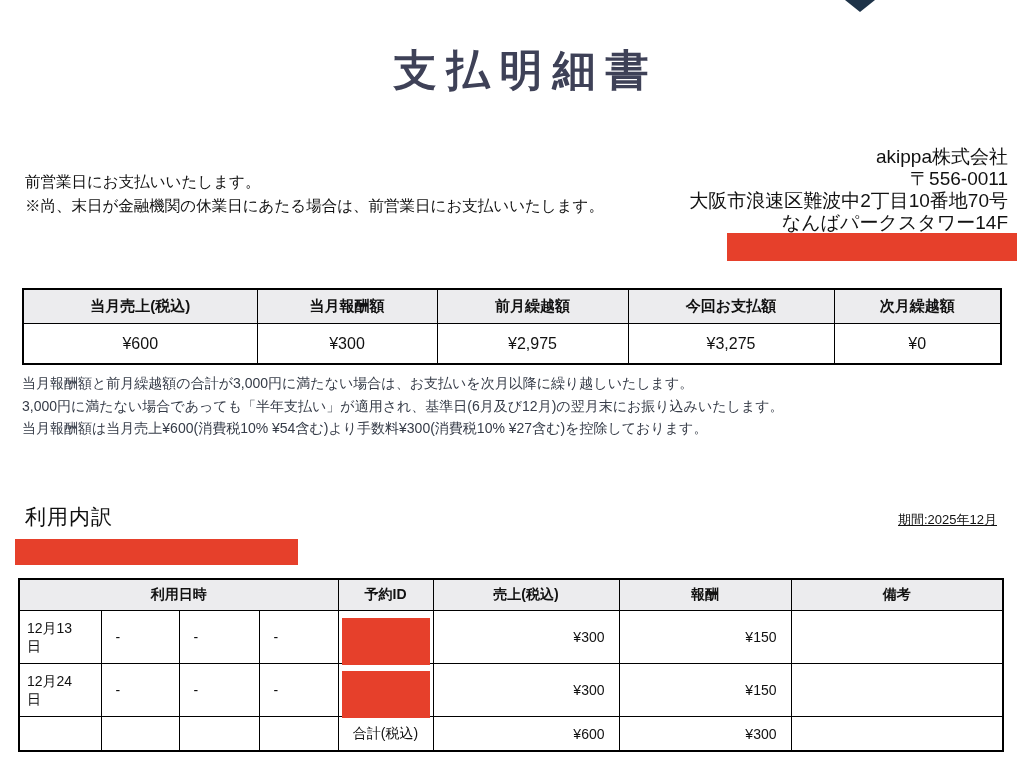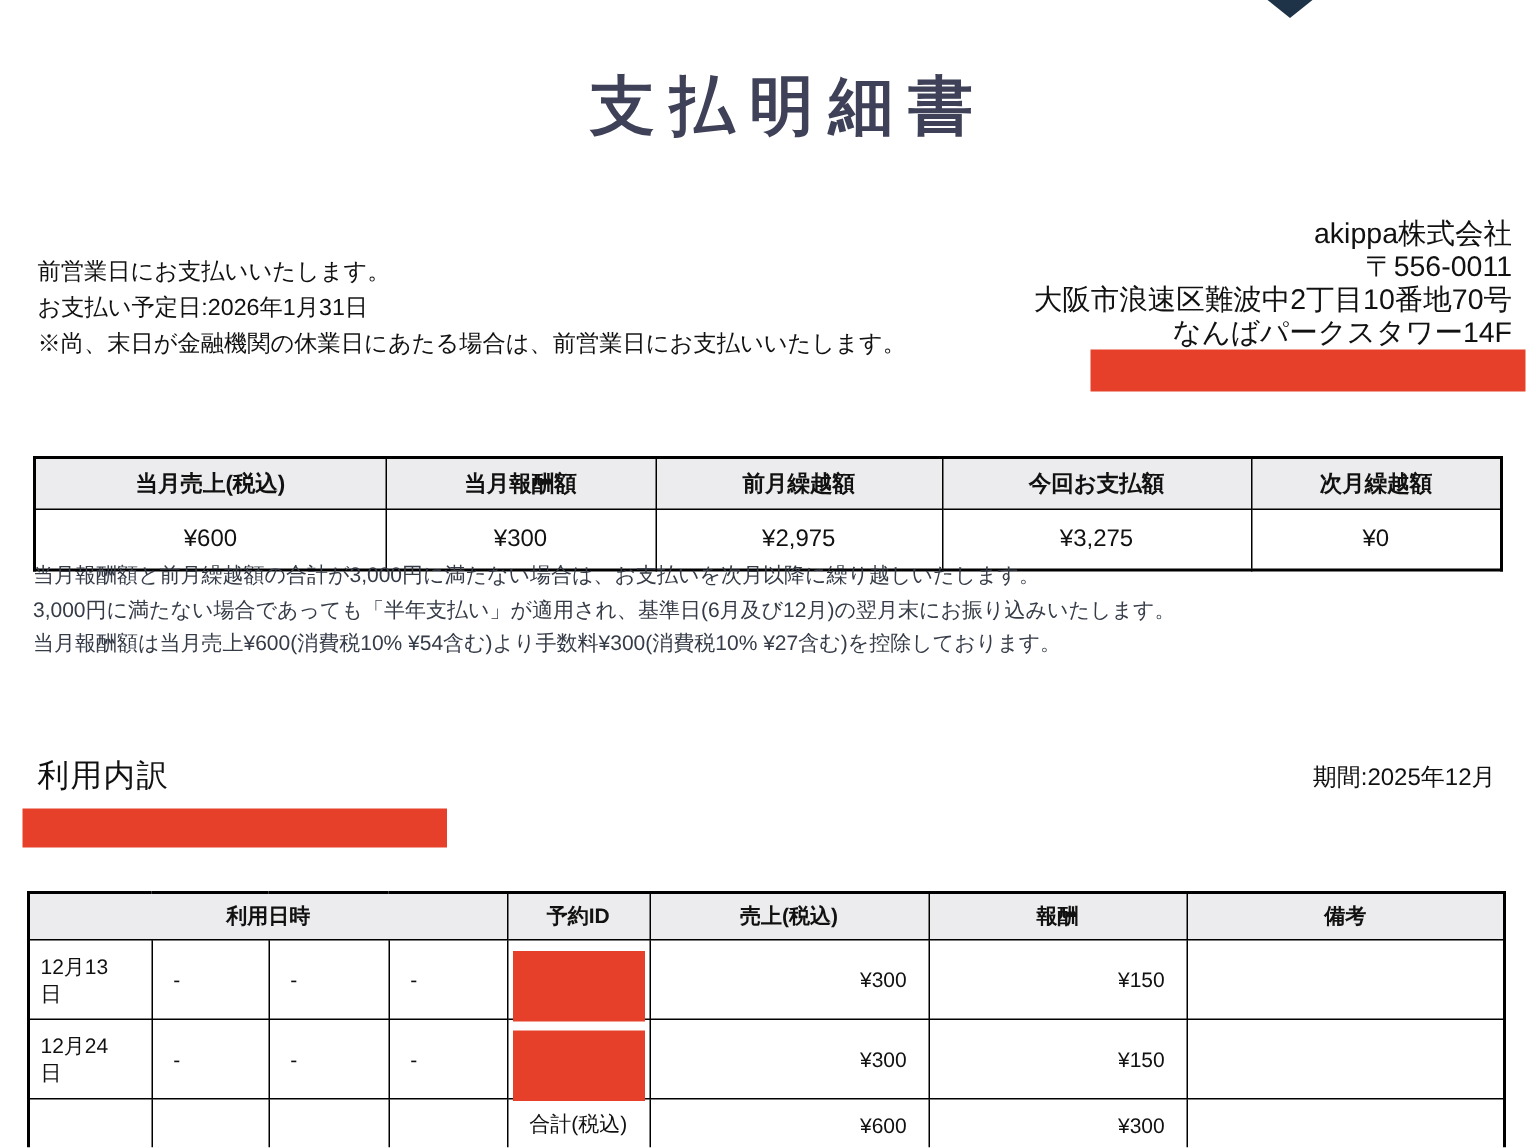--- a/index.html
+++ b/index.html
@@ -48,21 +48,21 @@
     text-align: right;
     font-size: 19px;
     line-height: 22px;
     white-space: nowrap;
   }
 
   .redact { position: absolute; background: var(--redaction, #e6402b); }
   .redact-top { left: 727px; top: 233px; width: 290px; height: 28px; }
   .redact-usage { left: 15px; top: 539px; width: 283px; height: 26px; }
 
-  table { border-collapse: collapse; table-layout: fixed; margin-top: 16px; }
+  table { border-collapse: collapse; table-layout: fixed; }
   td, th { border: 1.5px solid #000; padding: 0; }
 
   
   .summary-table {
     position: absolute;
     left: 22px; top: 288px;
     width: 978px;
     border: 2px solid #000;
   }
   .summary-table th {
@@ -88,21 +88,21 @@
   }
 
   .usage-header {
     position: absolute;
     left: 25px; right: 27px; top: 503px;
     display: flex;
     justify-content: space-between;
     align-items: flex-end;
   }
   .usage-title { font-size: 21px; font-weight: 500; letter-spacing: 1px; }
-  .usage-period { font-size: 16px; padding-bottom: 2px; }
+  .usage-period { font-size: 13px; padding-bottom: 2px; text-decoration: underline; }
 
   
   .detail-table {
     position: absolute;
     left: 18px; top: 578px;
     width: 984px;
     border: 2px solid #000;
   }
   .detail-table th {
     height: 30px;
@@ -133,21 +133,20 @@
 <body>
 
 <div class="page">
 
   <div class="top-arrow"></div>
 
   <div class="doc-title">支払明細書</div>
 
   <div class="intro">
     <div>前営業日にお支払いいたします。</div>
-    <div>お支払い予定日:2026年1月31日</div>
     <div>※尚、末日が金融機関の休業日にあたる場合は、前営業日にお支払いいたします。</div>
   </div>
 
   <div class="company">
     <div>akippa株式会社</div>
     <div>〒556-0011</div>
     <div>大阪市浪速区難波中2丁目10番地70号</div>
     <div>なんばパークスタワー14F</div>
   </div>
 

